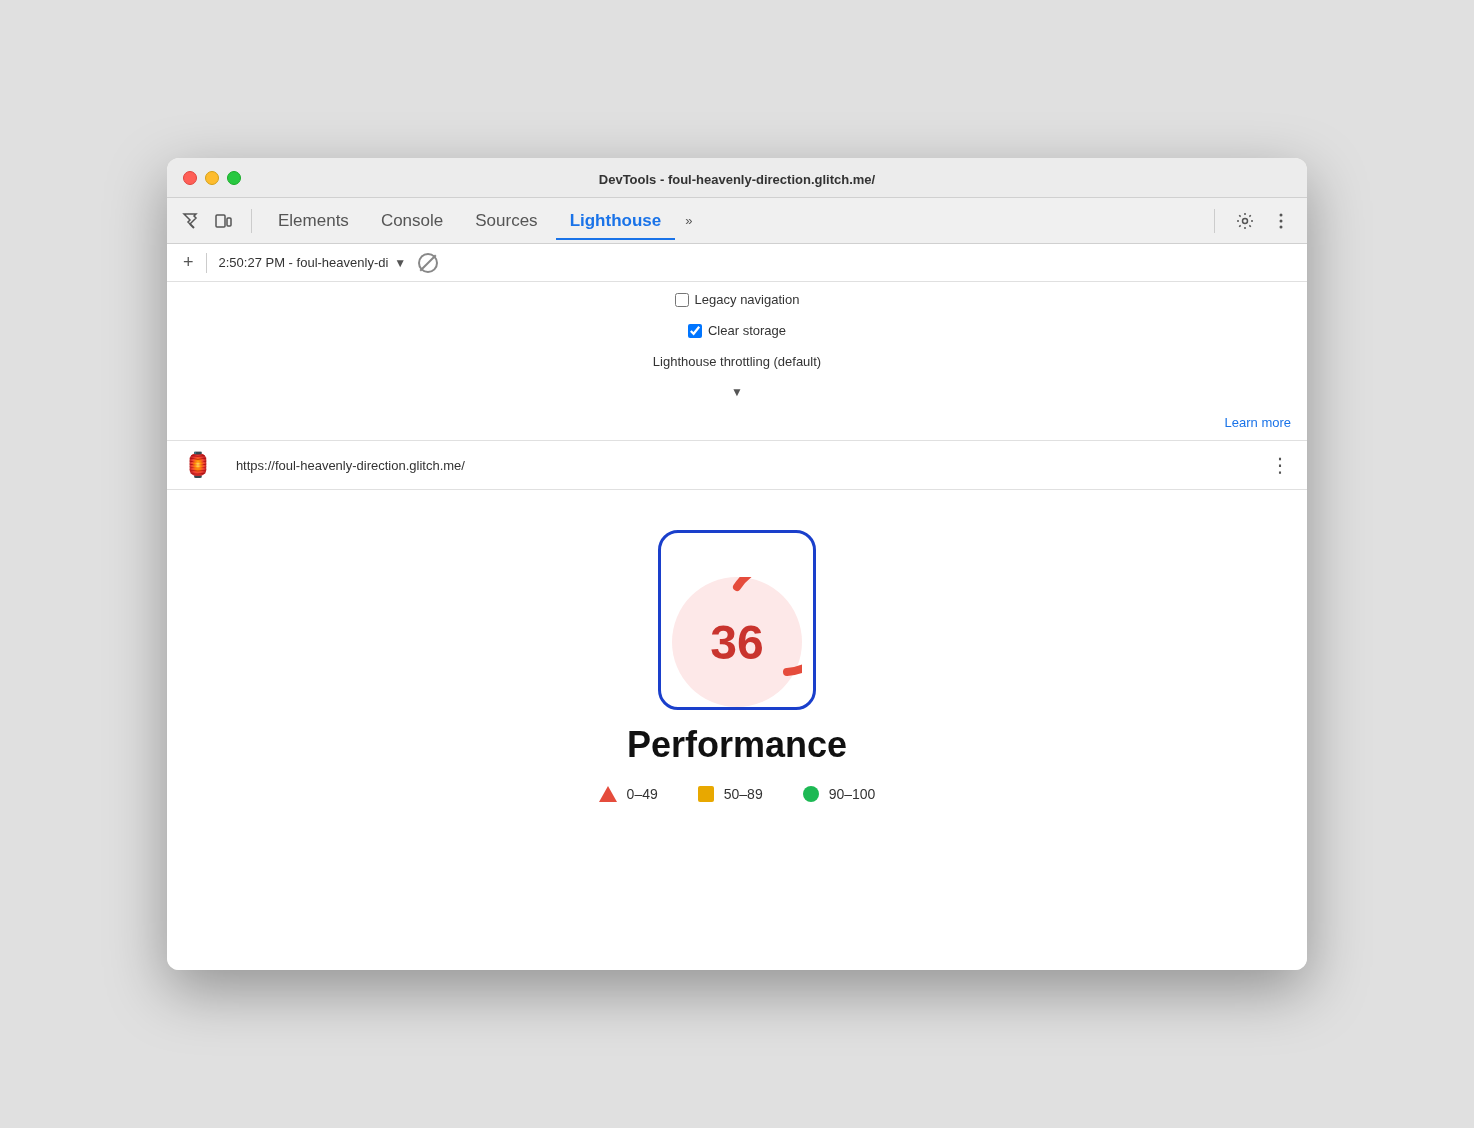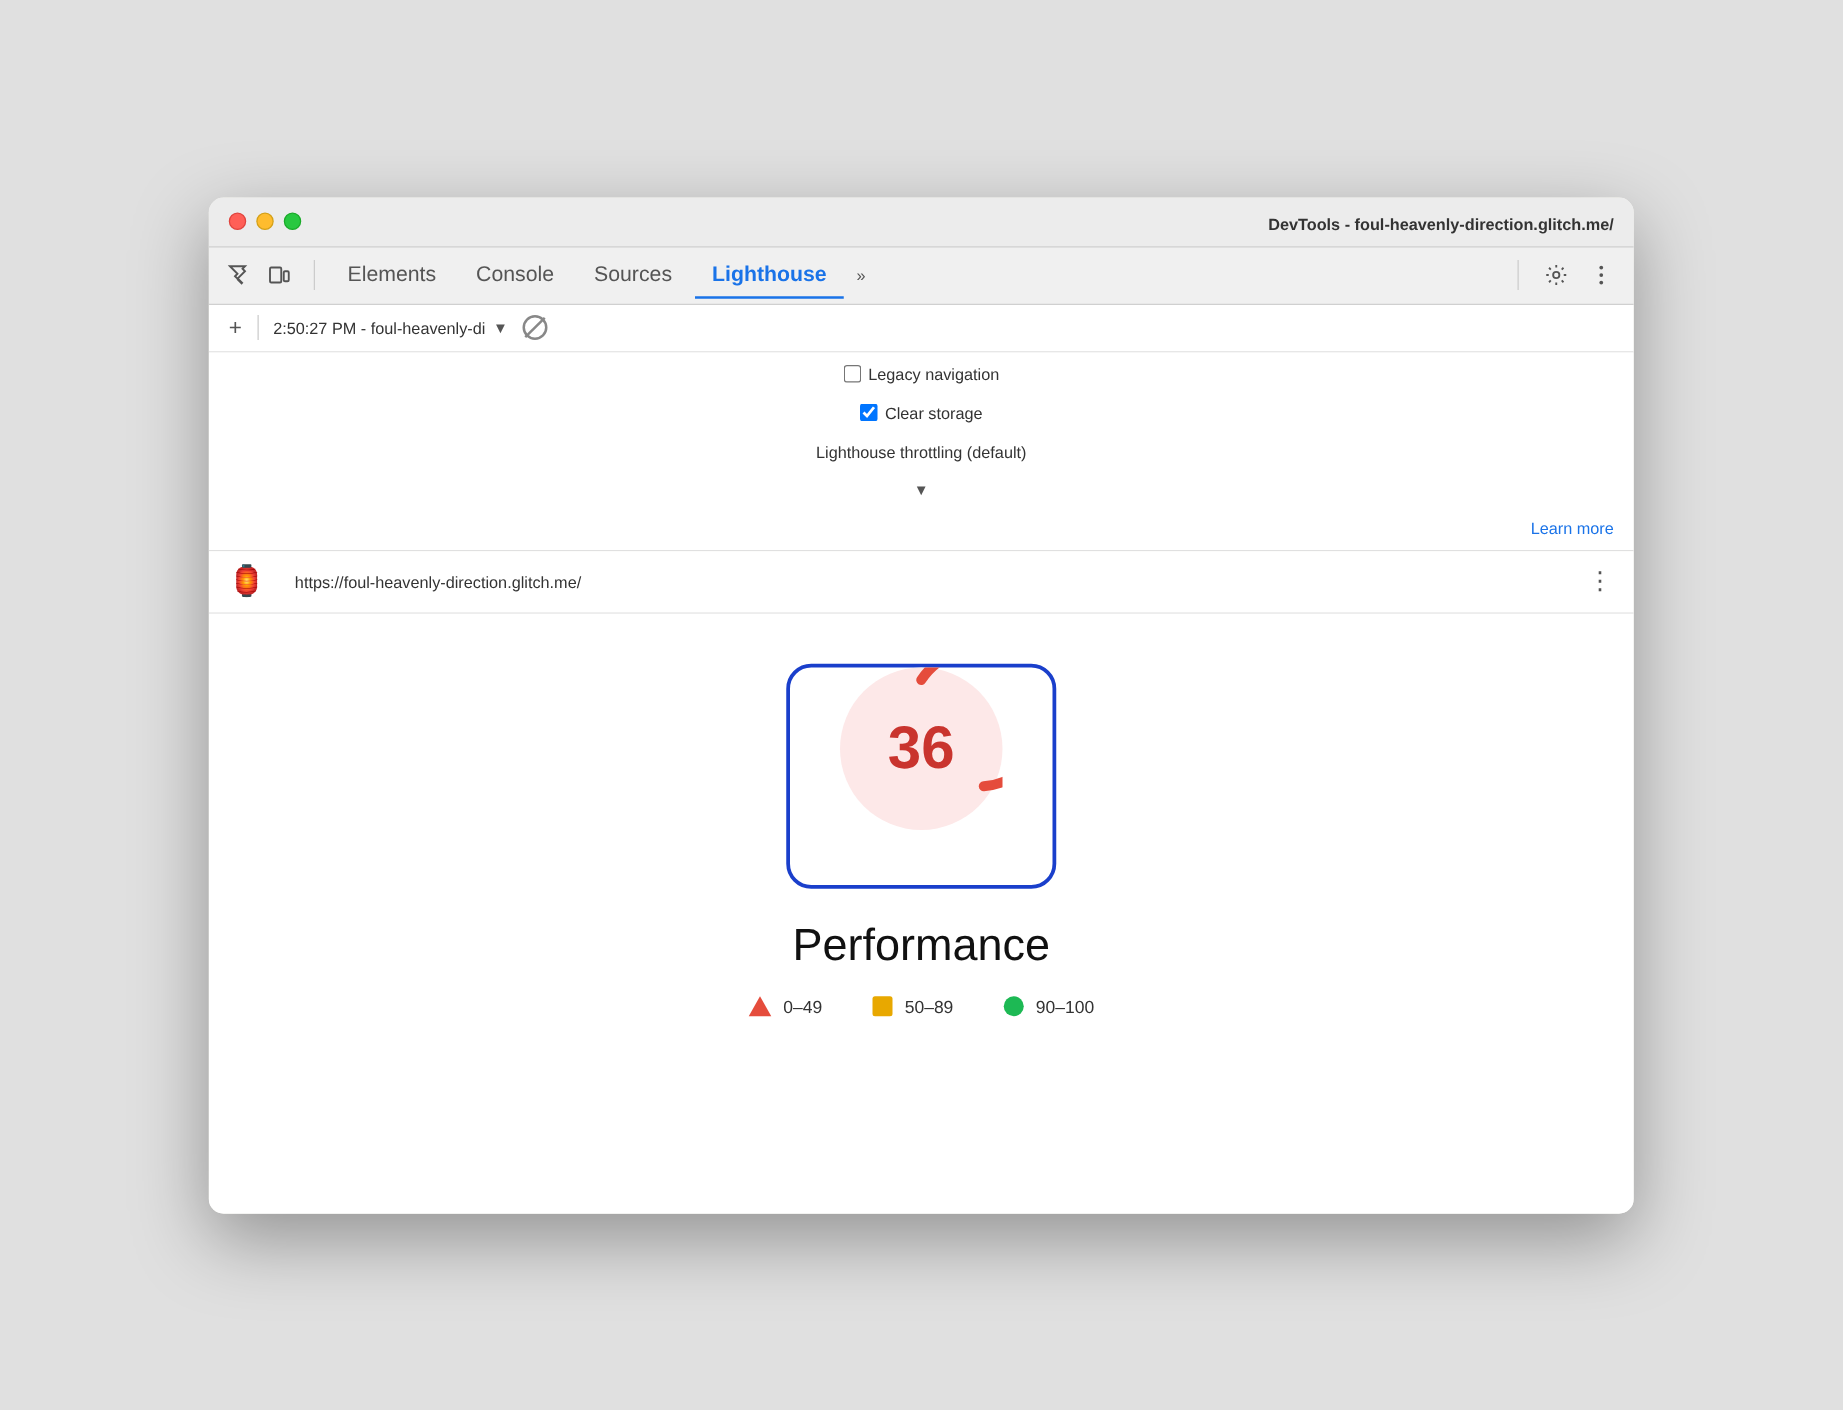--- a/index.html
+++ b/index.html
@@ -17,21 +17,21 @@
       border-radius: 12px;
       box-shadow: 0 20px 60px rgba(0,0,0,0.35);
       overflow: hidden;
     }
     
     .title-bar {
       background: #ececec;
       padding: 14px 16px 10px;
       display: flex;
       align-items: center;
-      justify-content: flex-end;
+      justify-content: center;
       border-bottom: 1px solid #d0d0d0;
       position: relative;
     }
     .traffic-lights {
       position: absolute;
       left: 16px;
       top: 50%;
       transform: translateY(-50%);
       display: flex;
       gap: 8px;
@@ -232,30 +232,30 @@
     .main-content {
       background: #fff;
       padding: 40px 20px 50px;
       display: flex;
       flex-direction: column;
       align-items: center;
       min-height: 480px;
     }
     
     .score-gauge {
-      width: 216px;
+      width: 158px;
       height: 180px;
       border: 3px solid #1a3fcb;
       border-radius: 20px;
       background: #fff;
       display: flex;
-      align-items: flex-start;
-      justify-content: center;
-      position: relative;
-      margin-bottom: 24px;
+      align-items: flex-end;
+      justify-content: center;
+      position: relative;
+      margin-bottom: 14px;
     }
     .score-circle {
       width: 130px;
       height: 130px;
       border-radius: 50%;
       background: #fde8e8;
       display: flex;
       align-items: center;
       justify-content: center;
       position: relative;
@@ -269,21 +269,21 @@
     }
     .score-number {
       font-size: 48px;
       font-weight: 700;
       color: #c9342e;
       z-index: 1;
       position: relative;
     }
     .perf-title {
       font-size: 36px;
-      font-weight: 400;
+      font-weight: 700;
       color: #111;
       margin-bottom: 20px;
     }
     .perf-description {
       font-size: 15px;
       color: #444;
       text-align: center;
       max-width: 600px;
       line-height: 1.6;
       margin-bottom: 32px;

